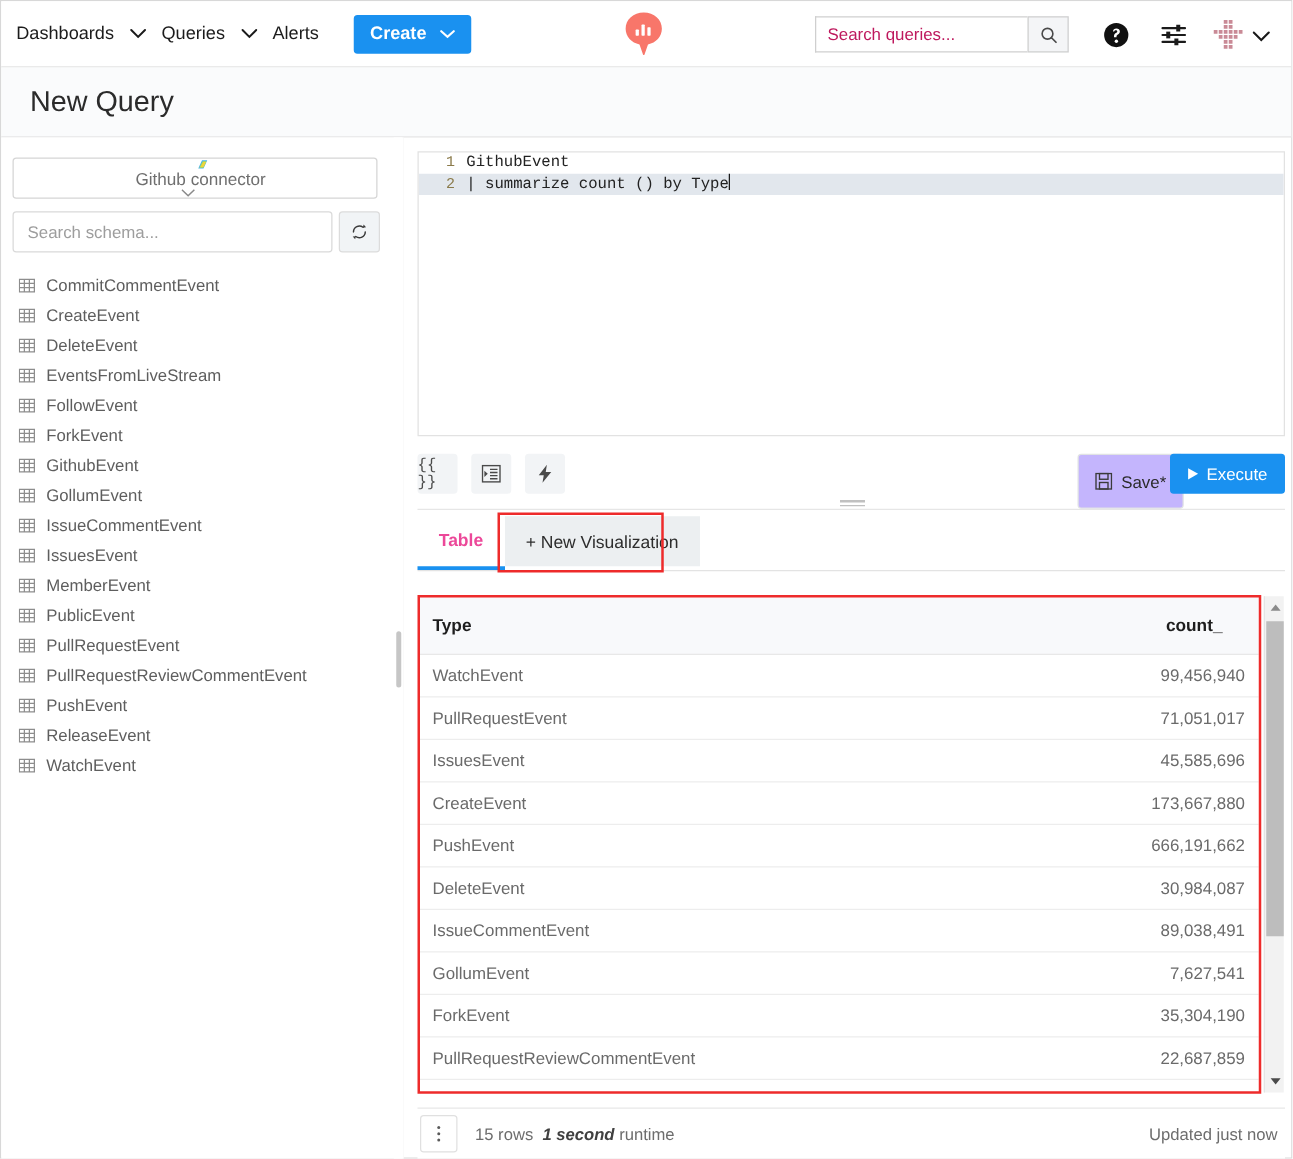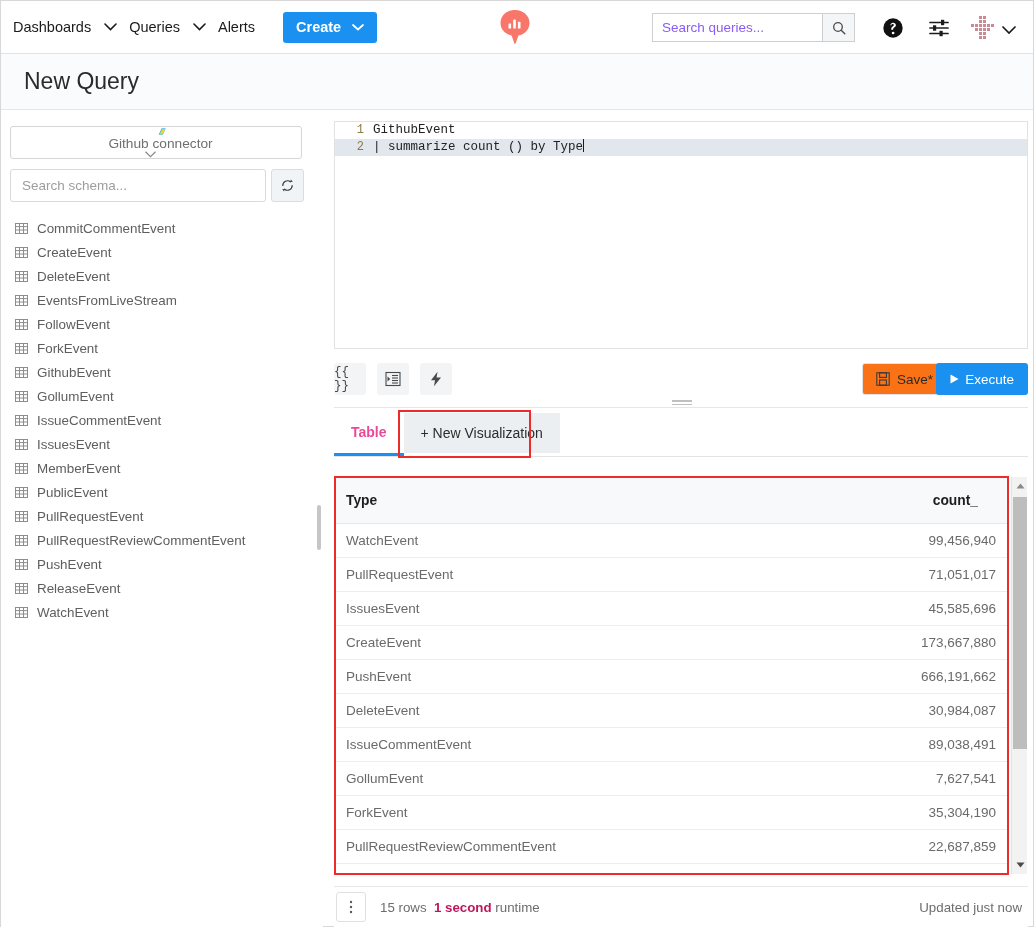--- a/index.html
+++ b/index.html
@@ -49,21 +49,21 @@
     width: 34px; height: 38px;
     cursor: pointer;
   }
   .search-box {
     position: absolute; left: 651px; top: 12px;
     width: 170px; height: 29px;
     border: 1px solid #cfcfcf; border-right: none;
     background: #fff;
     display: flex; align-items: center;
     padding-left: 9px;
-    font-size: 13.5px; color: #8b5cf6;
+    font-size: 13.5px; color: #be185d;
   }
   .search-btn {
     position: absolute; left: 821px; top: 12px;
     width: 33px; height: 29px;
     border: 1px solid #cfcfcf; background: #f4f5f7;
     display: flex; align-items: center; justify-content: center;
     cursor: pointer;
   }
   .icon-btn {
     position: absolute; top: 12px;
@@ -200,22 +200,22 @@
   }
   .tool-sq {
     position: absolute; top: 0;
     width: 32px; height: 32px;
     background: #f2f4f6; border-radius: 3px;
     display: flex; align-items: center; justify-content: center;
     cursor: pointer; color: #4a4a4a;
   }
   .save-btn {
     position: absolute; right: 81px; top: 0;
-    height: 32px; padding: 0 13px;
-    background: #f97316; border: 1px solid #e0e2e4; border-radius: 3px;
+    height: 44px; padding: 0 13px;
+    background: #c4b5fd; border: 1px solid #e0e2e4; border-radius: 3px;
     display: flex; align-items: center; gap: 7px;
     font-size: 13.5px; color: #2b2b2b;
     cursor: pointer;
   }
   .execute-btn {
     position: absolute; right: 0; top: 0;
     height: 32px; padding: 0 14px;
     background: #1a91f0; border: none; border-radius: 3px;
     display: flex; align-items: center; gap: 6px;
     font-size: 13.5px; color: #ffffff;
@@ -335,21 +335,21 @@
     width: 30px; height: 30px;
     border: 1px solid #e0e0e0; border-radius: 3px;
     background: #fff;
     display: flex; align-items: center; justify-content: center;
     cursor: pointer;
   }
   .status-text {
     margin-left: 14px;
     font-size: 13.3px; color: #6d6d6d;
   }
-  .status-text b { color: #be185d; }
+  .status-text b { color: #404040; font-style: italic; }
   .status-right {
     margin-left: auto; margin-right: 6px;
     font-size: 13.3px; color: #6d6d6d;
   }
 </style>
 </head>
 <body>
 
 <div id="app">
 

